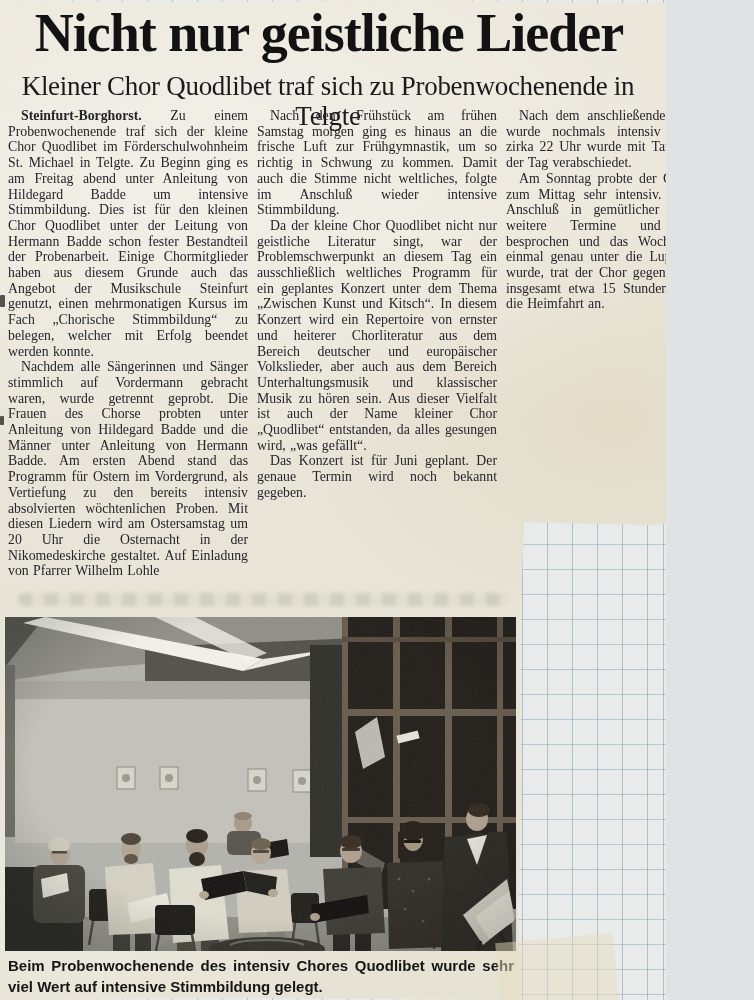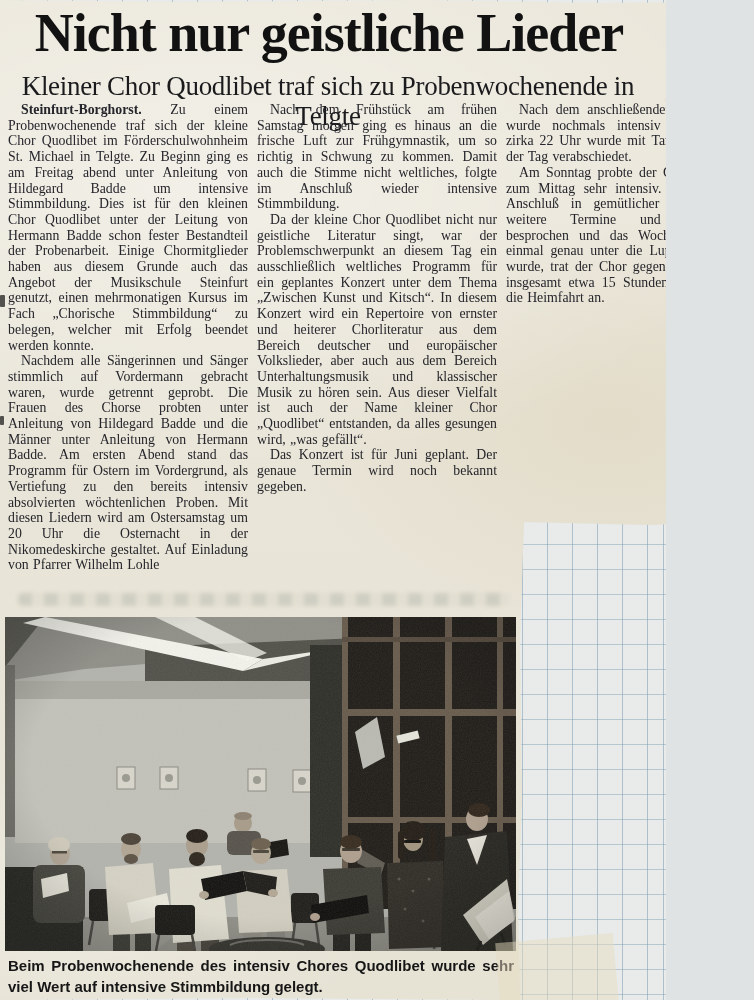--- a/index.html
+++ b/index.html
@@ -21,21 +21,21 @@
     clip-path:polygon(0 0,180px 2px,420px 0,600px 3px,747px 2px,744px 160px,747px 300px,
       742px 450px,746px 521px,650px 525px,524px 522px,520px 640px,522px 800px,
       518px 905px,520px 1000px,260px 998px,0 1000px);
     filter:drop-shadow(2px 2px 3px rgba(90,85,70,.30));}
   .headline{position:absolute;left:2px;right:10px;top:4px;margin:0;text-align:center;
     font-family:"Liberation Serif",serif;font-weight:bold;font-size:54px;line-height:1.1;
     letter-spacing:-1px;color:#121212;}
   .subheadline{position:absolute;left:2px;right:12px;top:72px;margin:0;text-align:center;
     font-family:Liberation Serif, serif;font-weight:normal;font-size:27px;line-height:1.1;
     letter-spacing:-.3px;color:#1b1b1d;}
-  .columns{position:absolute;left:8px;top:102px;width:738px;display:flex;gap:9px;font-family:Liberation Serif, serif;}
+  .columns{position:absolute;left:8px;top:108px;width:738px;display:flex;gap:9px;font-family:Liberation Serif, serif;}
   .col{width:240px;height:516px;overflow:hidden;font-size:13.8px;line-height:15.7px;
     text-align:justify;color:#25252b;word-spacing:.06em;}
   .col p{margin:0;text-indent:13px;}
   .col p.cont{text-indent:0;}
   .col3 p + p{margin-top:0;}
   .dateline{font-weight:bold;}
   .ghost-strip{position:absolute;left:18px;top:593px;width:492px;height:13px;opacity:.65;
     background:repeating-linear-gradient(90deg, rgba(108,118,112,.30) 0 14px,
       rgba(150,160,150,.10) 14px 26px);
     filter:blur(2px);border-radius:5px;}

